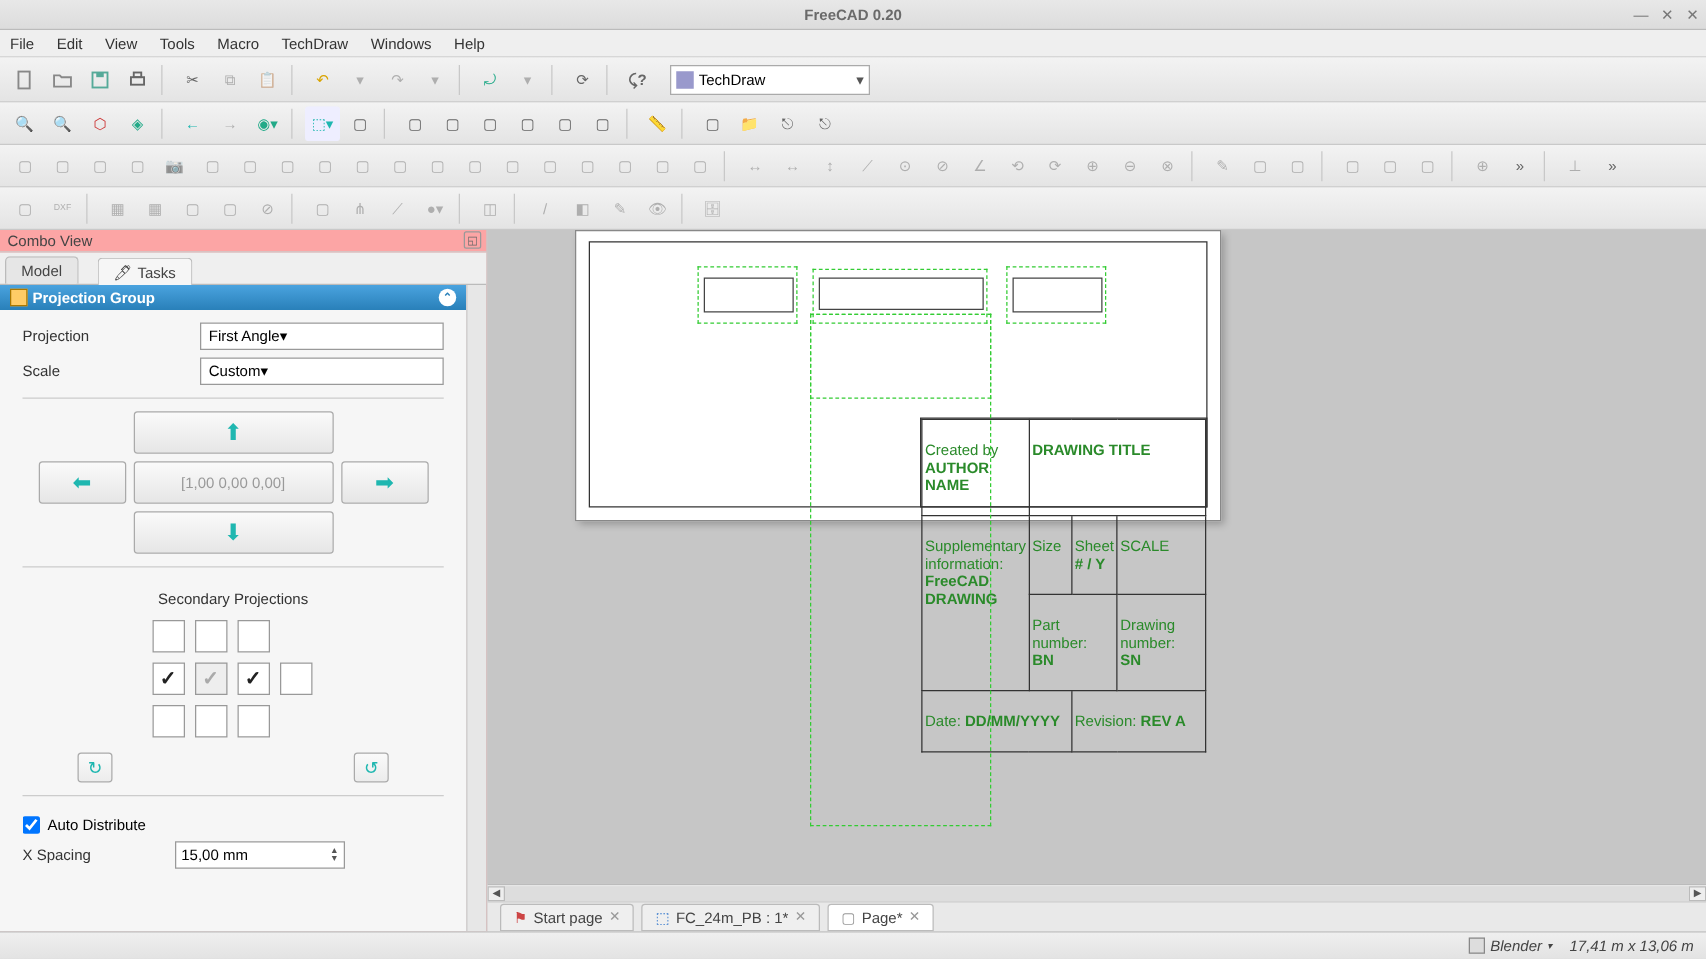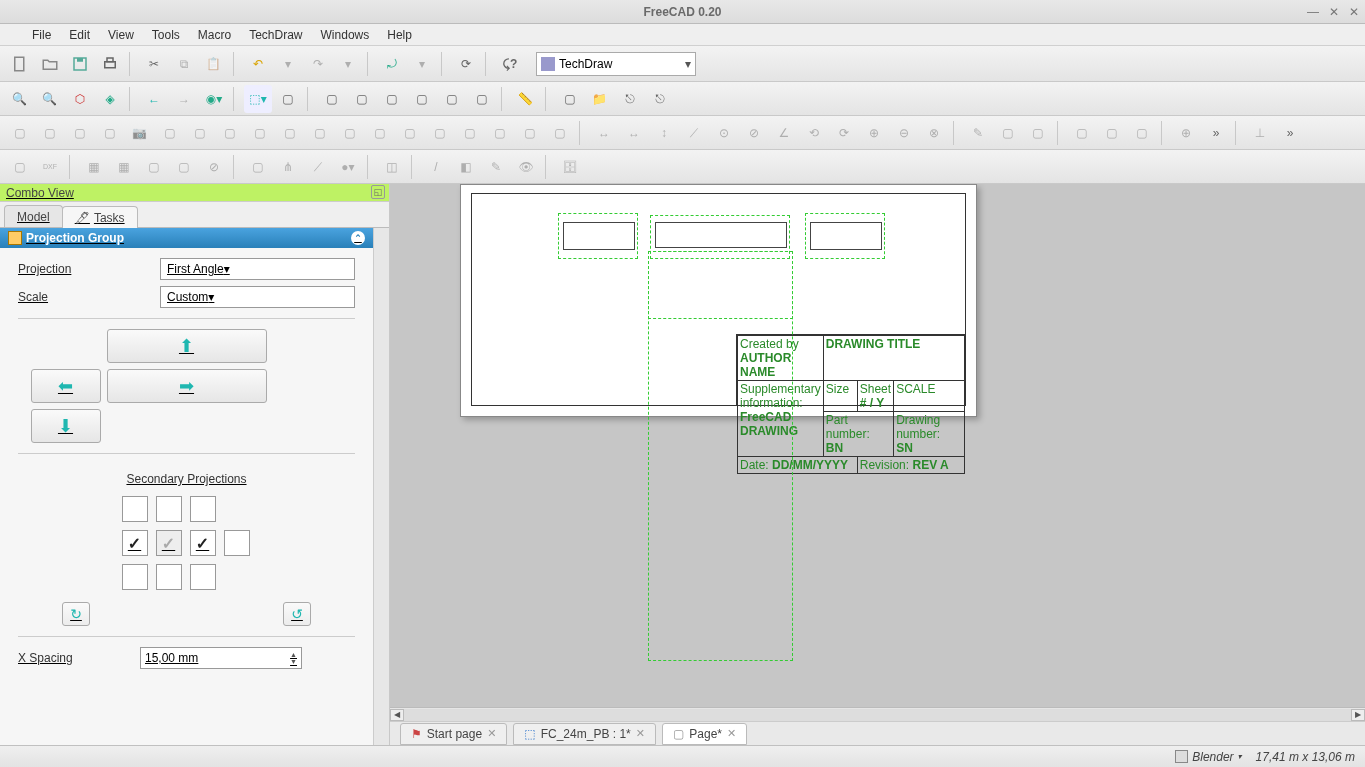--- a/index.html
+++ b/index.html
@@ -1,70 +1,70 @@
 <!DOCTYPE html>
 <html><head>
 <meta charset="utf-8">
 <style>
 * { margin: 0; padding: 0; box-sizing: border-box; font-family: "Segoe UI", Tahoma, sans-serif; font-size: 12px; }
 body { background: #e8e8e8; width: 1365px; height: 767px; overflow: hidden; display: flex; flex-direction: column; }
 .titlebar { height: 24px; background: linear-gradient(#e8e8e8,#dcdcdc); display: flex; align-items: center; justify-content: center; position: relative; border-bottom: 1px solid #bbb; }
 .titlebar .title { color: #6a6a6a; font-weight: bold; }
 .titlebar .winbtns { position: absolute; right: 6px; top: 0; height: 24px; display: flex; align-items: center; gap: 10px; color: #777; }
-.menubar { height: 22px; background: #efefef; display: flex; align-items: center; padding: 0 24px; gap: 2px; border-bottom: 1px solid #d0d0d0; }
+.menubar { height: 22px; background: #efefef; display: flex; align-items: center; padding: 0 0; gap: 2px; border-bottom: 1px solid #d0d0d0; }
 .menubar .mitem { padding: 2px 8px; color: #333; }
 .toolbar { background: linear-gradient(#f3f3f3,#e4e4e4); border-bottom: 1px solid #c9c9c9; display: flex; align-items: center; padding: 2px 6px; gap: 2px; flex-wrap: nowrap; }
 .toolbar.row1 { height: 36px; }
 .toolbar.row2 { height: 34px; }
 .toolbar.row3 { height: 34px; }
 .toolbar.row4 { height: 34px; }
 .tbtn { width: 28px; height: 28px; display: flex; align-items: center; justify-content: center; border: 1px solid transparent; border-radius: 3px; color: #666; }
 .tbtn.disabled { opacity: 0.45; }
 .tsep { width: 6px; height: 24px; border-left: 1px solid #c8c8c8; margin: 0 3px; }
 .workbench-select { display: flex; align-items: center; border: 1px solid #aaa; background: #fff; height: 24px; width: 160px; padding: 0 4px; margin-left: 10px; justify-content: space-between; }
 .workbench-select .wicon { width: 14px; height: 14px; background: #99c; margin-right: 4px; display: inline-block; }
 .workbench-select .wlabel { flex: 1; }
 .workbench-select .wdrop { color: #555; }
 .workarea { flex: 1; display: flex; overflow: hidden; }
-.combo { width: 390px; background: #bef264; border-right: 1px solid #c8c8c8; display: flex; flex-direction: column; position:relative;text-decoration:underline; }
+.combo { width: 390px; background: #fca5a5; border-right: 1px solid #c8c8c8; display: flex; flex-direction: column; position:relative; }
 .combo-header { height: 18px; display: flex; align-items: center; padding: 0 6px; color: #444; border-bottom: 1px solid #ccc; position:relative; }
 .combo-header .popicon { position:absolute; right:4px; top:1px; width:14px;height:14px;border:1px solid #999; border-radius:2px; font-size:9px; text-align:center; line-height:12px; color:#666;}
-.tabstrip { height: 26px; display: flex; align-items: flex-end; padding-left: 4px; gap: 0; border-bottom: 1px solid #bbb; background:#efefef; }
+.tabstrip { height: 26px; display: flex; align-items: flex-end; padding-left: 4px; gap: 16px; border-bottom: 1px solid #bbb; background:#efefef; }
 .tab { padding: 4px 12px 3px; border: 1px solid #bbb; border-bottom: none; background: #e6e6e6; border-top-left-radius: 4px; border-top-right-radius: 4px; margin-right: -1px; color:#444; display:flex; align-items:center; gap:4px;}
 .tab.active { background: #f6f6f6; position: relative; top: 1px; }
 .taskpanel { flex: 1; overflow-y: auto; background:#f6f6f6; }
 .task-title { background: linear-gradient(#4aa3df,#2980b9); color: #fff; padding: 3px 8px; font-weight: bold; display:flex; align-items:center; justify-content:space-between; }
 .task-title .coll { width:14px;height:14px;background:#fff;border-radius:7px;color:#2980b9;font-size:9px;text-align:center;line-height:14px;}
 .task-body { padding: 10px 18px; display:flex; flex-direction:column; gap:6px; }
 .formrow { display:flex; align-items:center; gap:12px; }
 .formrow label { width:130px; color:#333; }
 .combo-box { flex:1; border:1px solid #999; background:#fff; height:22px; display:flex; align-items:center; padding:0 6px; }
 .spin { width:70px; border:1px solid #999; background:#fff; height:22px; display:flex; align-items:center; padding:0 4px; justify-content:space-between;}
-.spin.wide { width:162px;text-align:right; }
+.spin.wide { width:136px;text-align:right; }
 .spinbtns { display:flex; flex-direction:column; gap:0; }
 .spinbtns span { font-size:7px; line-height:7px; color:#555;}
 .section-label { text-align:center; margin-top:8px; color:#333;}
 .hr { border-top:1px solid #ccc; margin:4px 0;}
 .dirgrid { display:grid; grid-template-columns: 70px 160px 70px; grid-template-rows: 34px 34px 34px; gap:6px; justify-content:center;}
 .dbtn { border:1px solid #aaa; background:linear-gradient(#fafafa,#e6e6e6); border-radius:3px; display:flex;align-items:center;justify-content:center; color:#1fb7b0; font-size:18px;}
 .dbtn.center { color:#999; font-size:13px;}
 .projgrid { display:grid; grid-template-columns: repeat(4,28px); grid-template-rows: repeat(3,28px); gap:6px; justify-content:center; margin-top:4px;}
 .pchk { width:26px;height:26px;border:1px solid #999;background:#fff;display:flex;align-items:center;justify-content:center;font-size:16px;font-weight:bold;color:#222;}
 .pchk.empty { background:#fff;}
 .pchk.grey { background:#eee; color:#aaa;}
 .rotrow { display:flex; justify-content:space-between; padding: 4px 44px 0;}
 .rotbtn { width:28px;height:24px;border:1px solid #aaa;border-radius:3px;display:flex;align-items:center;justify-content:center;color:#1fb7b0;font-size:14px;background:linear-gradient(#fafafa,#ececec);}
 .chkrow { display:flex; align-items:center; gap:6px; margin-top:6px;}
 .chkrow input { width:14px;height:14px;}
 .canvas-area { flex:1; display:flex; flex-direction:column; background:#c6c6c6; position:relative; }
 .canvas-surface { flex:1; background:#c6c6c6; position:relative; overflow:hidden;}
 .drawing-page { position:absolute; left:70px; top:0px; width:517px; height:233px; background:#fff; border:1px solid #888; box-shadow: 3px 3px 6px rgba(0,0,0,0.25);}
 .drawing-page .frame { position:absolute; left:10px; top:8px; right:10px; bottom:10px; border:1px solid #333;}
 .titleblock { position:absolute; right:10px; bottom:10px; width:230px; height:72px; border:1px solid #333; font-size:6px; color:#2a8a2a;}
-.titleblock td { border:1px solid #333; padding:1px 2px; vertical-align:top;margin-left:32px;}
+.titleblock td { border:1px solid #333; padding:17px 2px; vertical-align:top;margin-left:32px;}
 .hscroll { height:14px; background:#e6e6e6; border-top:1px solid #bbb; display:flex; align-items:center;}
 .hscroll .track { flex:1; height:12px; background:#ddd; position:relative;}
 .hscroll .arrow { width:14px;height:12px;background:#eee;border:1px solid #bbb;text-align:center;font-size:8px;line-height:10px;color:#555;}
 .doctabs { height:24px; background:#e9e9e9; border-top:1px solid #ccc; display:flex; align-items:center; padding-left:10px; gap:6px;}
 .doctab { padding:3px 10px; border:1px solid #bbb; background:#efefef; border-top-left-radius:3px;border-top-right-radius:3px; display:flex;align-items:center;gap:5px;color:#444;}
 .doctab.active { background:#fff; }
 .doctab .x { color:#999; font-size:11px;}
 .statusbar { height:22px; background:linear-gradient(#efefef,#e3e3e3); border-top:1px solid #c0c0c0; display:flex; align-items:center; justify-content:flex-end; padding:0 10px; gap:14px; color:#444;font-style:italic;}
 .statusbar .navcube { width:13px;height:13px;border:1px solid #888;background:#ddd;}
 .panel-scroll { width:16px; background:#e7e7e7; border-left:1px solid #ccc;}
@@ -284,20 +284,23 @@
                 <span>Custom</span>
                 <span>▾</span>
               </div>
         </div>
         <div class="hr"></div>
         <div class="dirgrid">
           <div></div>
           <div class="dbtn">⬆</div>
           <div></div>
           <div class="dbtn">⬅</div>
+          <div class="dbtn center">
+                <span>[1,00 0,00 0,00]</span>
+              </div>
           <div class="dbtn">➡</div>
           <div></div>
           <div class="dbtn">⬇</div>
           <div></div>
         </div>
         <div class="hr"></div>
         <div class="section-label">Secondary Projections</div>
         <div class="projgrid">
           <div class="pchk empty"></div>
           <div class="pchk empty"></div>
@@ -310,20 +313,24 @@
           <div class="pchk empty"></div>
           <div class="pchk empty"></div>
           <div class="pchk empty"></div>
           <div></div>
         </div>
         <div class="rotrow">
           <div class="rotbtn">↻</div>
           <div class="rotbtn">↺</div>
         </div>
         <div class="hr"></div>
+        <div class="chkrow">
+          <input type="checkbox" checked="" style="">
+          <span>Auto Distribute</span>
+        </div>
         <div class="formrow">
           <label style="width:110px">X Spacing</label>
           <div class="spin wide">
                 <span>15,00 mm</span>
                 <div class="spinbtns">
                   <span>▲</span>
                   <span>▼</span>
                 </div>
               </div>
         </div>

